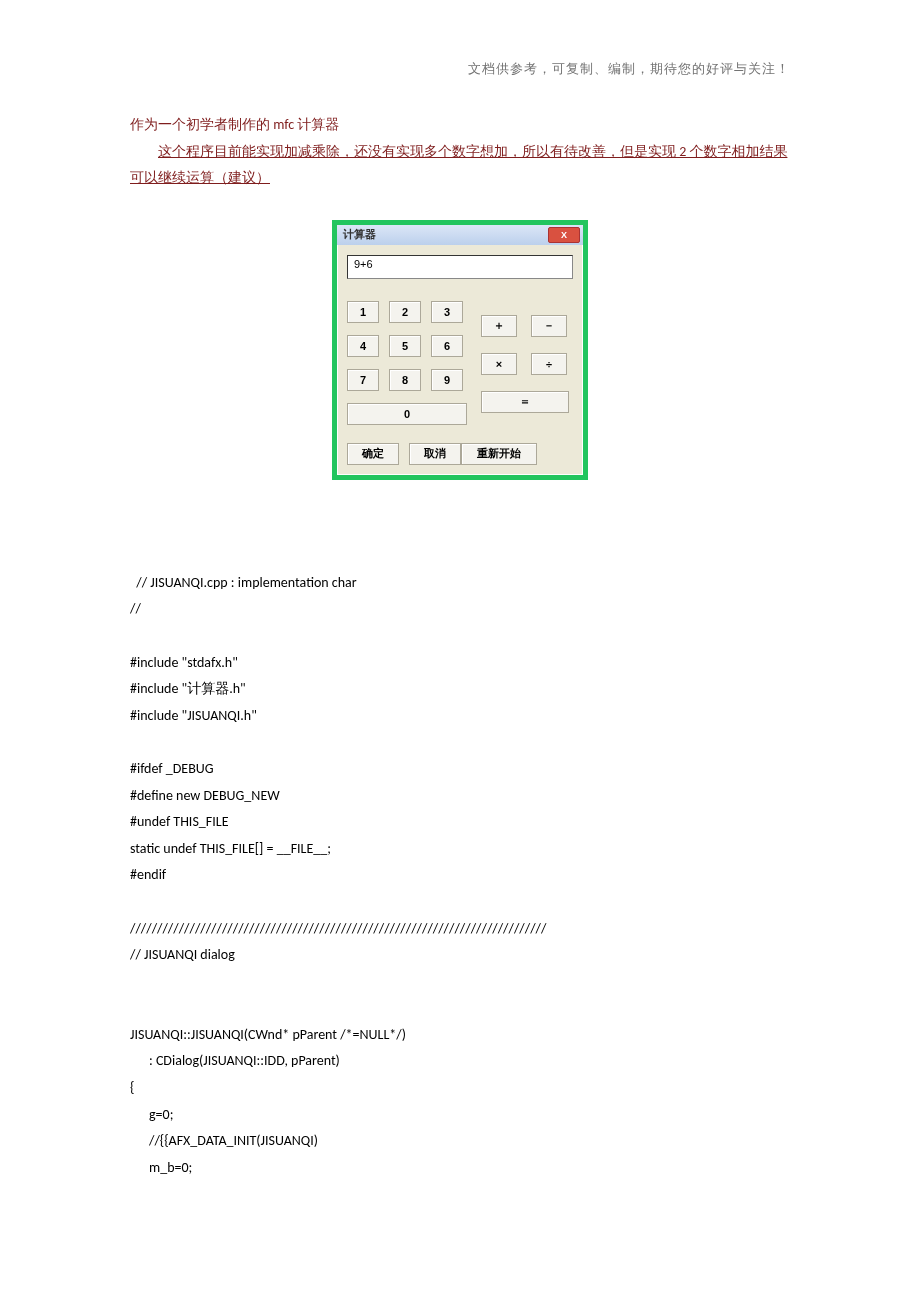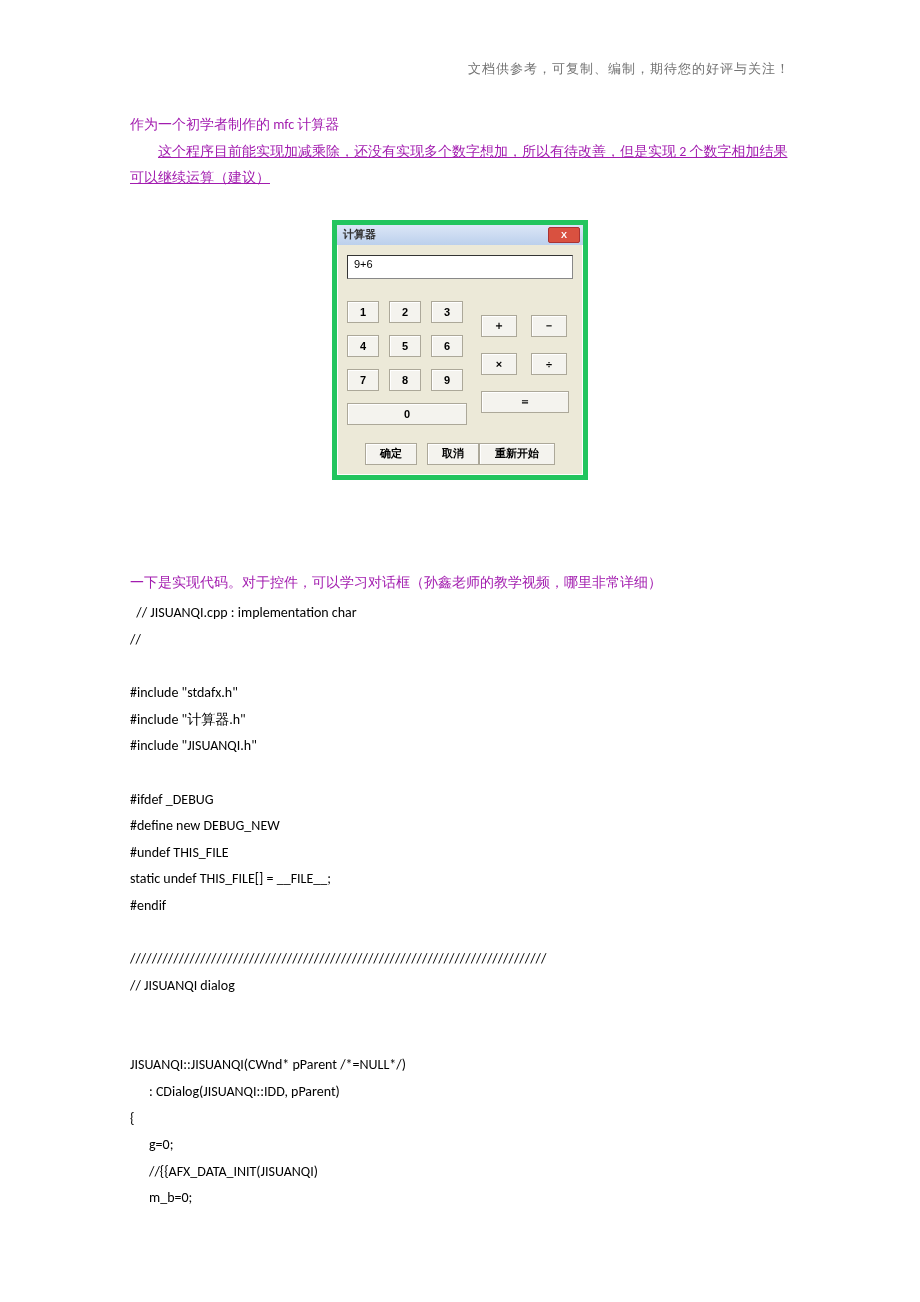--- a/index.html
+++ b/index.html
@@ -19,21 +19,21 @@
     color: #737373;
     font-size: 13px;
     text-align: right;
     margin-bottom: 34px;
     font-family: "SimSun", serif;
     letter-spacing: 1px;
   }
   .body-text {
     font-size: 14px;
     line-height: 1.9;
-    color: #a21caf;
+    color: #7f1d1d;
     font-family: "SimSun", "Calibri", serif;
   }
   .indent {
     text-indent: 2em;
     text-decoration: underline;
   }
   .screenshot-wrap {
     display: flex;
     justify-content: center;
     margin: 28px 0 90px 0;
@@ -112,21 +112,21 @@
     grid-column: 1 / span 3;
     width: 118px;
   }
   .eq {
     grid-column: 1 / span 2;
     width: 86px;
   }
   .bottom-row {
     display: flex;
     margin-top: 18px;
-    justify-content: center;
+    justify-content: flex-start;
     align-items: center;
   }
   .okcancel { display: flex; gap: 10px; }
   .okcancel .cbtn { width: 50px; height: 20px; }
   .restart { width: 74px; height: 20px; }
   .code {
     font-family: "Calibri", "Consolas", monospace;
     font-size: 14px;
     line-height: 1.9;
     white-space: pre;
@@ -188,21 +188,20 @@
           <div class="okcancel">
             <div class="cbtn">确定</div>
             <div class="cbtn">取消</div>
           </div>
           <div class="cbtn restart">重新开始</div>
         </div>
       </div>
     </div>
   </div>
 
-  <div class="body-text">一下是实现代码。对于控件，可以学习对话框（孙鑫老师的教学视频，哪里非常详细）</div>
 
   <div class="code"><span>  // JISUANQI.cpp : implementation char</span>
 <span>//</span>
 <span></span>
 <span>#include "stdafx.h"</span>
 <span>#include "计算器.h"</span>
 <span>#include "JISUANQI.h"</span>
 <span></span>
 <span>#ifdef _DEBUG</span>
 <span>#define new DEBUG_NEW</span>

